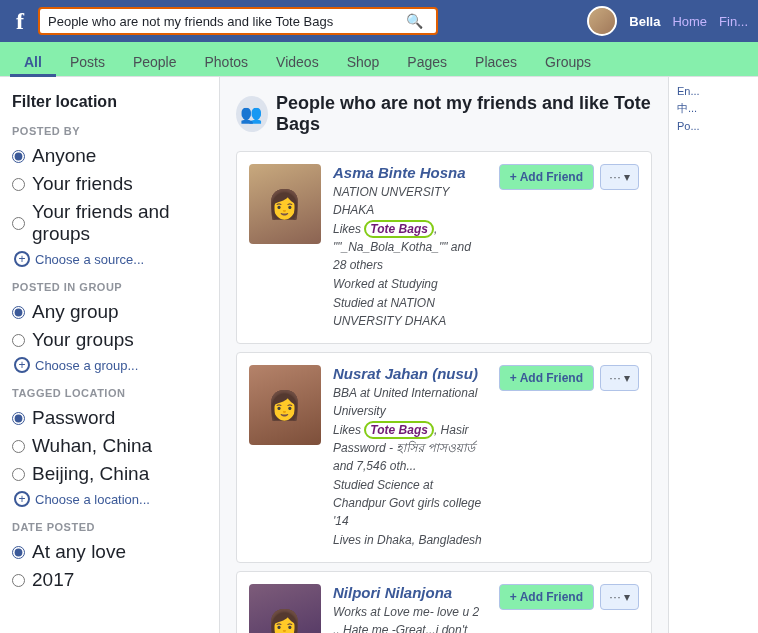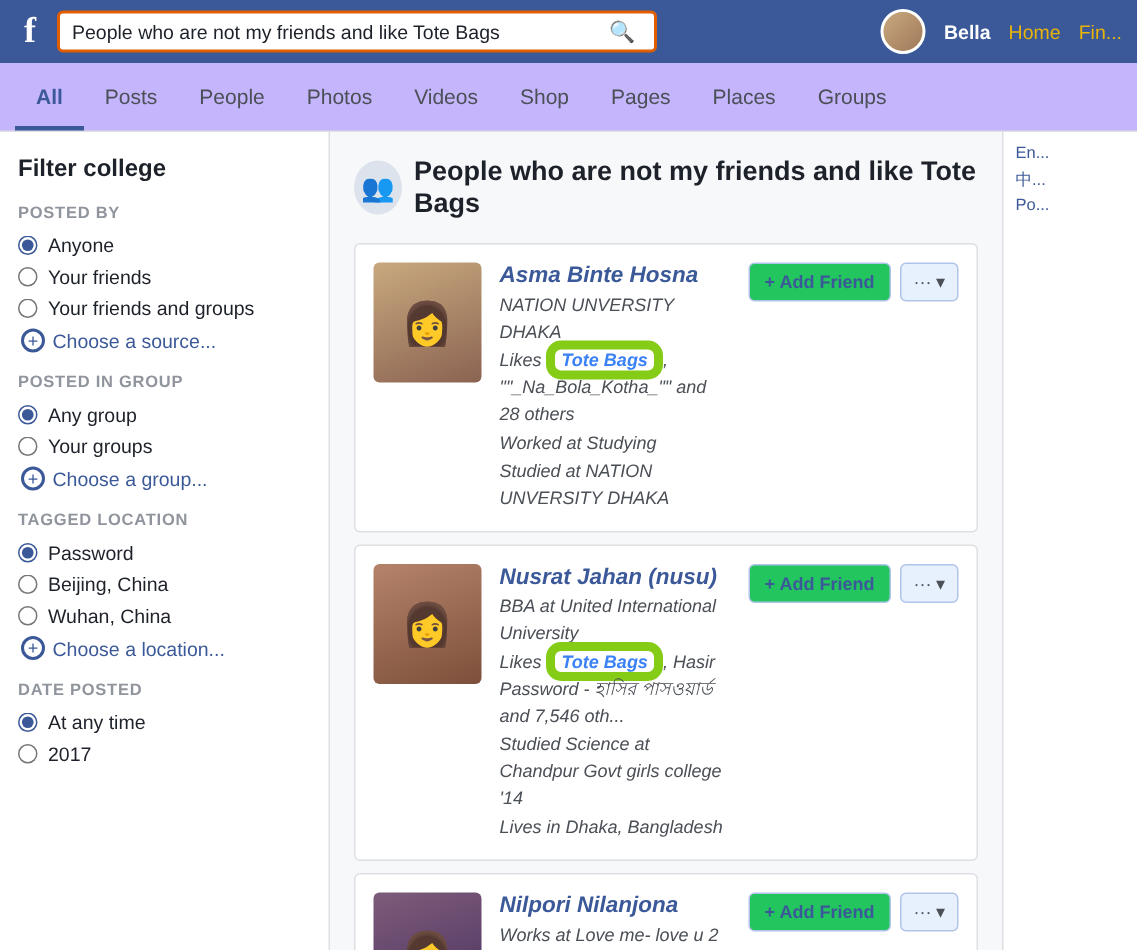--- a/index.html
+++ b/index.html
@@ -69,33 +69,32 @@
       height: 100%;
       background: linear-gradient(135deg, #c8a97e 0%, #a0785a 100%);
       border-radius: 50%;
     }
     .nav-username {
       color: #fff;
       font-weight: bold;
       font-size: 13px;
     }
     .nav-link {
-      color: #eab308;
+      color: #c4b5fd;
       font-size: 13px;
       text-decoration: none;
     }
 
     
     .tabs-bar {
-      background: #c4b5fd;
+      background: #86efac;
       border-bottom: 1px solid #dddfe2;
       display: flex;
-      align-items: center;
       padding: 0 10px;
-      height: 46px;
+      height: 35px;
     }
     .tab {
       padding: 12px 14px;
       font-size: 14px;
       color: #4b4f56;
       cursor: pointer;
       border-bottom: 3px solid transparent;
       margin-bottom: -1px;
       text-decoration: none;
     }
@@ -139,21 +138,21 @@
       align-items: center;
       gap: 7px;
       margin-bottom: 6px;
       cursor: pointer;
     }
     .radio-option input[type="radio"] {
       accent-color: #3b5998;
       cursor: pointer;
     }
     .radio-label {
-      font-size: 13px;
+      font-size: 19px;
       color: #1d2129;
     }
     .choose-more {
       display: flex;
       align-items: center;
       gap: 5px;
       color: #3b5998;
       font-size: 13px;
       cursor: pointer;
       margin-top: 4px;
@@ -244,34 +243,34 @@
       color: #3b5998;
       margin-bottom: 2px;
     }
     .person-detail {
       font-size: 12px;
       color: #4b4f56;
       margin-bottom: 1px;
       line-height: 1.5;
     }
     .tote-bags-highlight {
-      border: 6px solid #84cc16;
+      border: 2px solid #84cc16;
       border-radius: 10px;
       padding: 0 4px;
-      color: #3b82f6;
+      color: #701a75;
       font-weight: bold;
     }
     .person-actions {
       display: flex;
       gap: 6px;
       flex-shrink: 0;
       align-items: flex-start;
     }
     .add-friend-btn {
-      background: #22c55e;
+      background: #86efac;
       border: 1px solid #b0c3e8;
       border-radius: 4px;
       color: #3b5998;
       font-size: 12px;
       font-weight: bold;
       padding: 5px 10px;
       cursor: pointer;
       display: flex;
       align-items: center;
       gap: 4px;
@@ -332,21 +331,21 @@
   <a class="tab">Videos</a>
   <a class="tab">Shop</a>
   <a class="tab">Pages</a>
   <a class="tab">Places</a>
   <a class="tab">Groups</a>
 </div>
 
 <div class="main-layout">
 
   <aside class="sidebar">
-    <div class="sidebar-title">Filter college</div>
+    <div class="sidebar-title">Filter location</div>
 
     <div class="filter-section-title">POSTED BY</div>
     <label class="radio-option">
       <input type="radio" name="posted_by" checked="" style="">
       <span class="radio-label">Anyone</span>
     </label>
     <label class="radio-option">
       <input type="radio" name="posted_by" style="">
       <span class="radio-label">Your friends</span>
     </label>
@@ -373,35 +372,35 @@
       <span>Choose a group...</span>
     </div>
 
     <div class="filter-section-title">TAGGED LOCATION</div>
     <label class="radio-option">
       <input type="radio" name="location" checked="" style="">
       <span class="radio-label">Password</span>
     </label>
     <label class="radio-option">
       <input type="radio" name="location" style="">
+      <span class="radio-label">Wuhan, China</span>
+    </label>
+    <label class="radio-option">
+      <input type="radio" name="location" style="">
       <span class="radio-label">Beijing, China</span>
-    </label>
-    <label class="radio-option">
-      <input type="radio" name="location" style="">
-      <span class="radio-label">Wuhan, China</span>
     </label>
     <div class="choose-more">
       <div class="plus-circle">+</div>
       <span>Choose a location...</span>
     </div>
 
     <div class="filter-section-title">DATE POSTED</div>
     <label class="radio-option">
       <input type="radio" name="date" checked="" style="">
-      <span class="radio-label">At any time</span>
+      <span class="radio-label">At any love</span>
     </label>
     <label class="radio-option">
       <input type="radio" name="date" style="">
       <span class="radio-label">2017</span>
     </label>
   </aside>
 
   <main class="main-content">
     <div class="search-header">
       <div class="people-icon-circle">👥</div>

